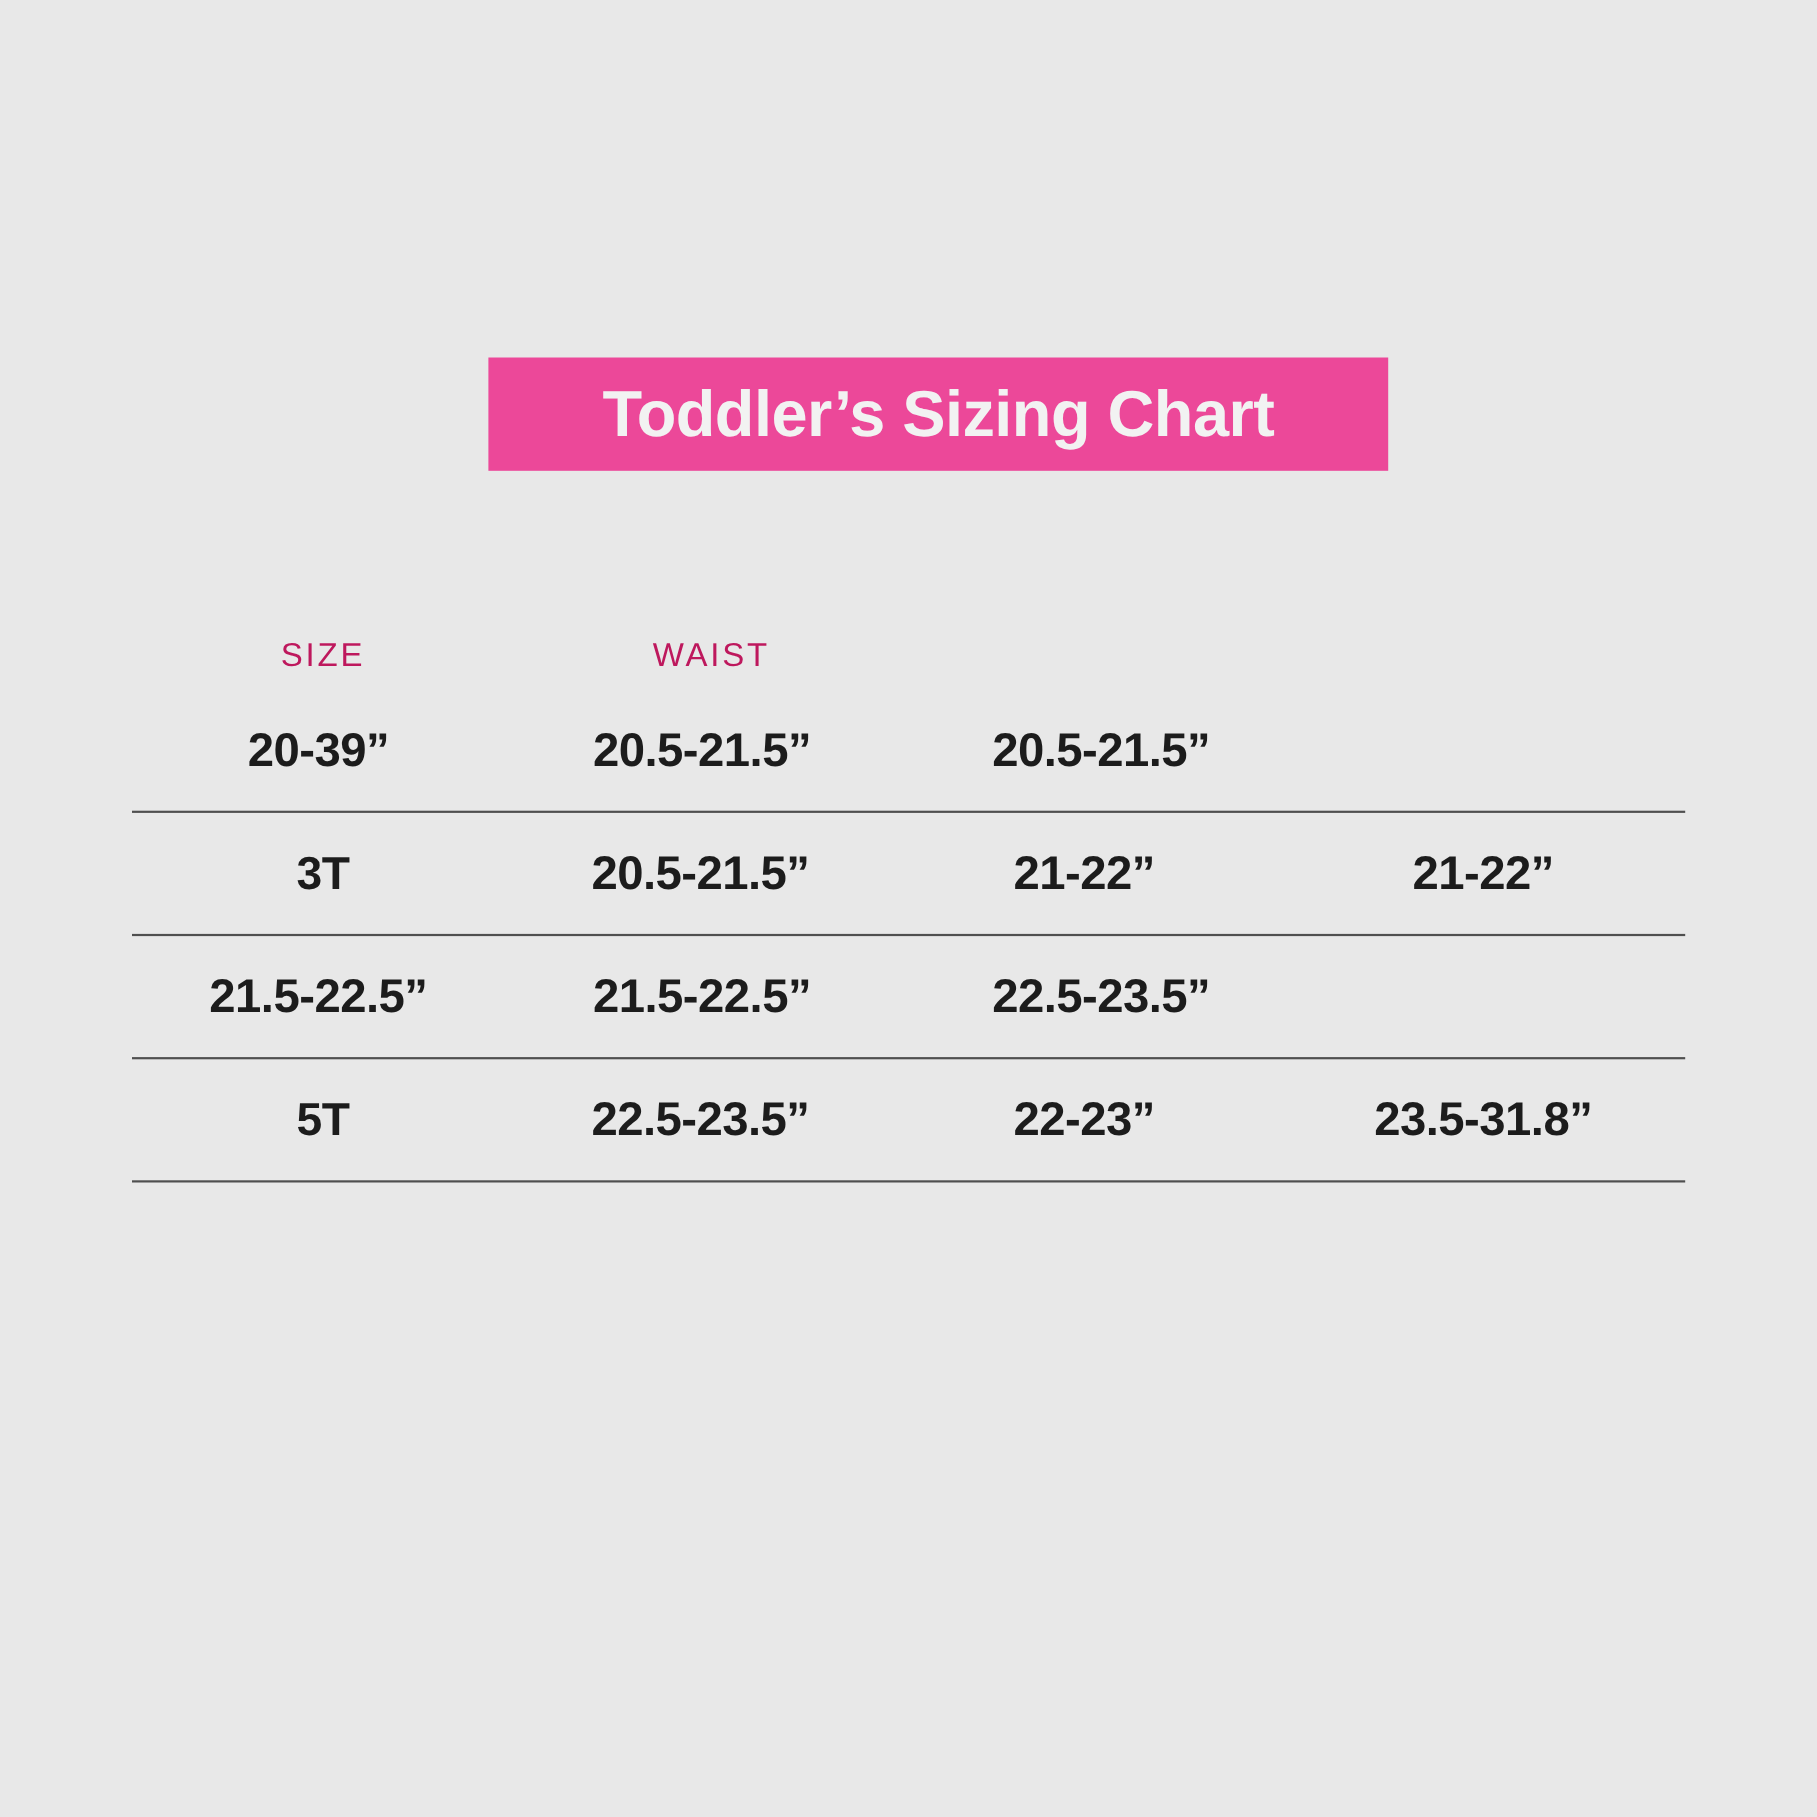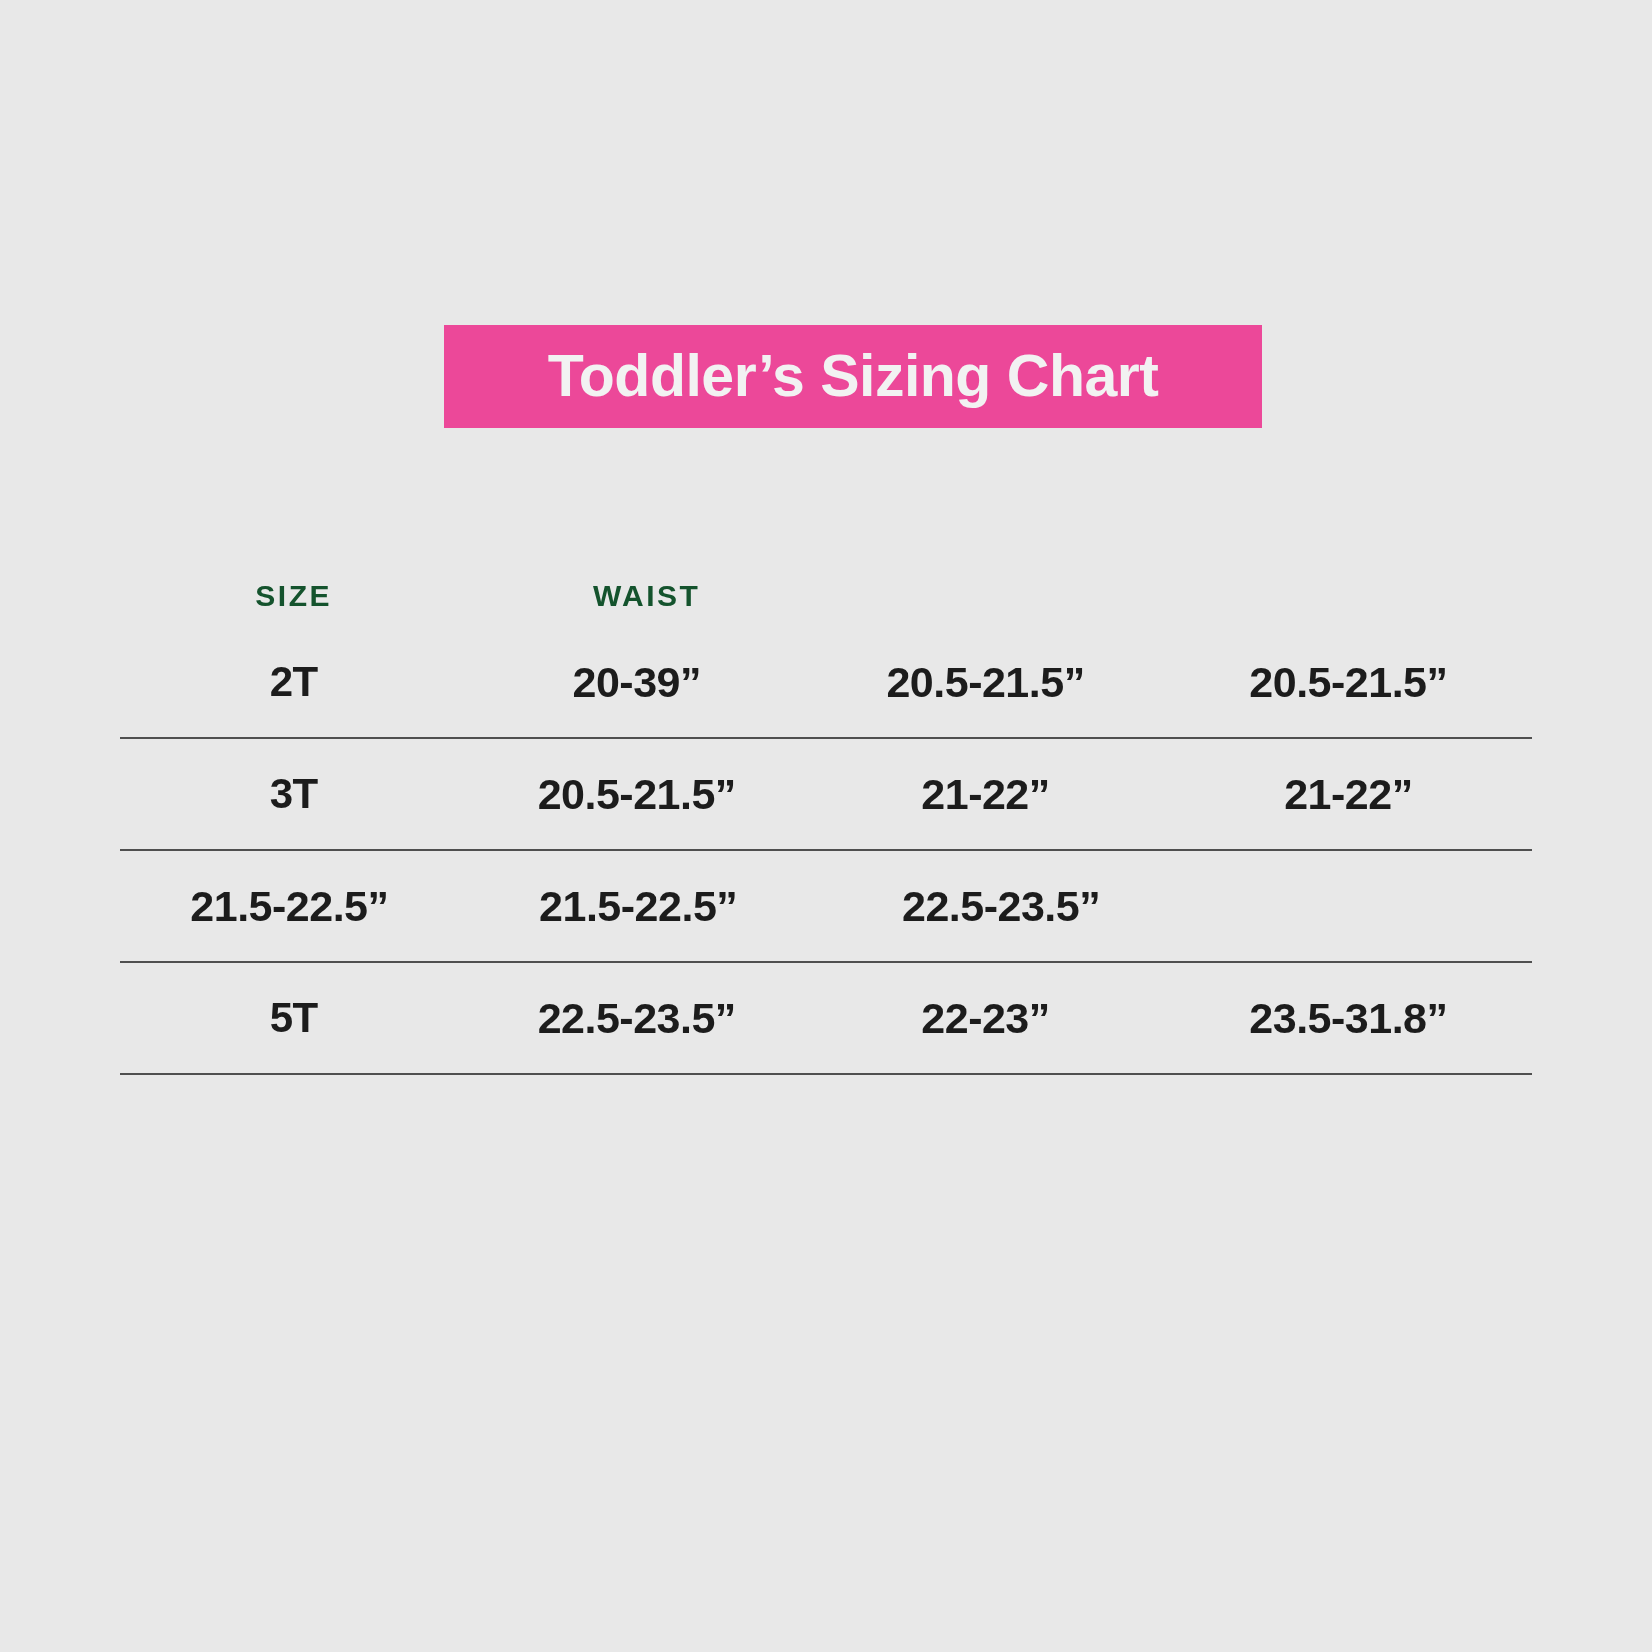--- a/index.html
+++ b/index.html
@@ -59,23 +59,23 @@
   .cell {
     text-align: center;
     box-sizing: border-box;
   }
   .c-size  { width: 24.6%; }
   .c-chest { width: 24.0%; }
   .c-waist { width: 25.4%; }
   .c-hip   { width: 26.0%; }
 
   .head-cell {
-    color: #14532d;
+    color: #be185d;
     font-size: 30px;
-    font-weight: bold;
+    font-weight: normal;
     letter-spacing: 2.5px;
   }
   .data-cell {
     color: #1c1c1c;
     font-size: 43px;
     font-weight: bold;
     letter-spacing: -0.5px;
     white-space: nowrap;
   }
   .size-cell {
@@ -92,21 +92,20 @@
   </div>
 
   <div class="table">
 
     <div class="row head-row">
       <div class="cell c-size head-cell">SIZE</div>
       <div class="cell c-waist head-cell">WAIST</div>
     </div>
 
     <div class="row body-row">
-      <div class="cell c-size data-cell size-cell">2T</div>
       <div class="cell c-chest data-cell">20-39”</div>
       <div class="cell c-waist data-cell">20.5-21.5”</div>
       <div class="cell c-hip data-cell">20.5-21.5”</div>
     </div>
 
     <div class="row body-row">
       <div class="cell c-size data-cell size-cell">3T</div>
       <div class="cell c-chest data-cell">20.5-21.5”</div>
       <div class="cell c-waist data-cell">21-22”</div>
       <div class="cell c-hip data-cell">21-22”</div>

